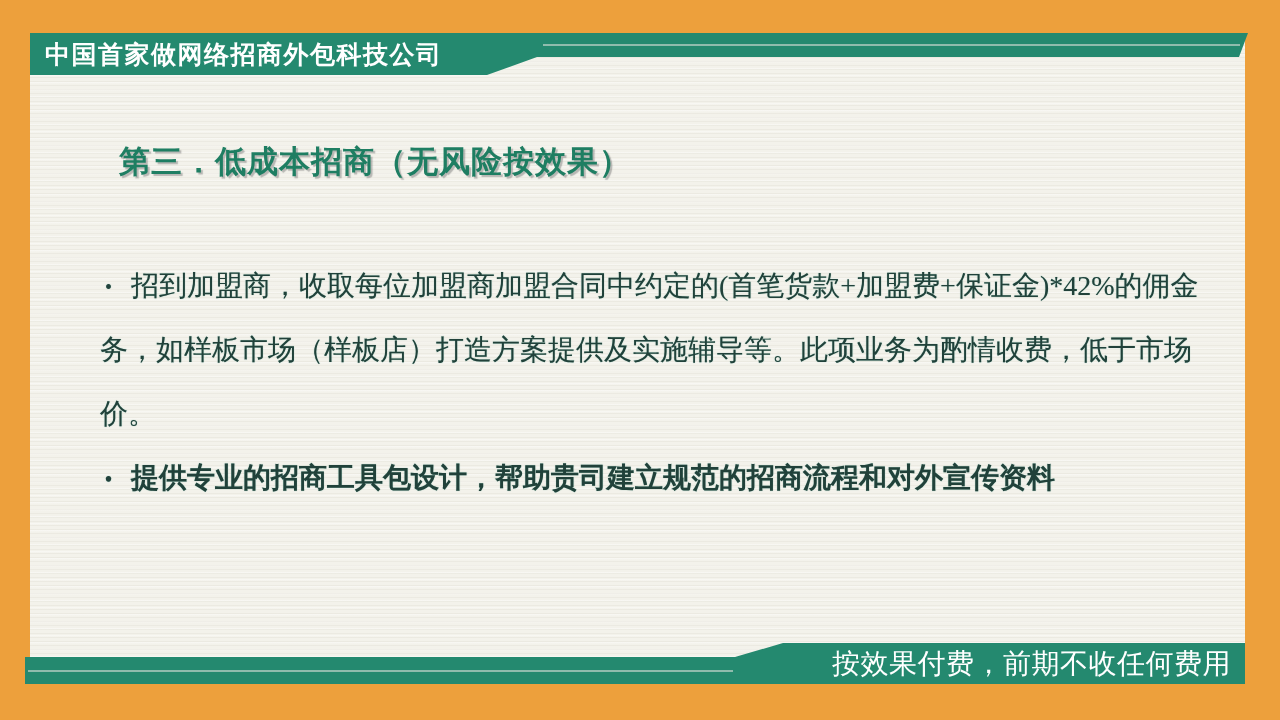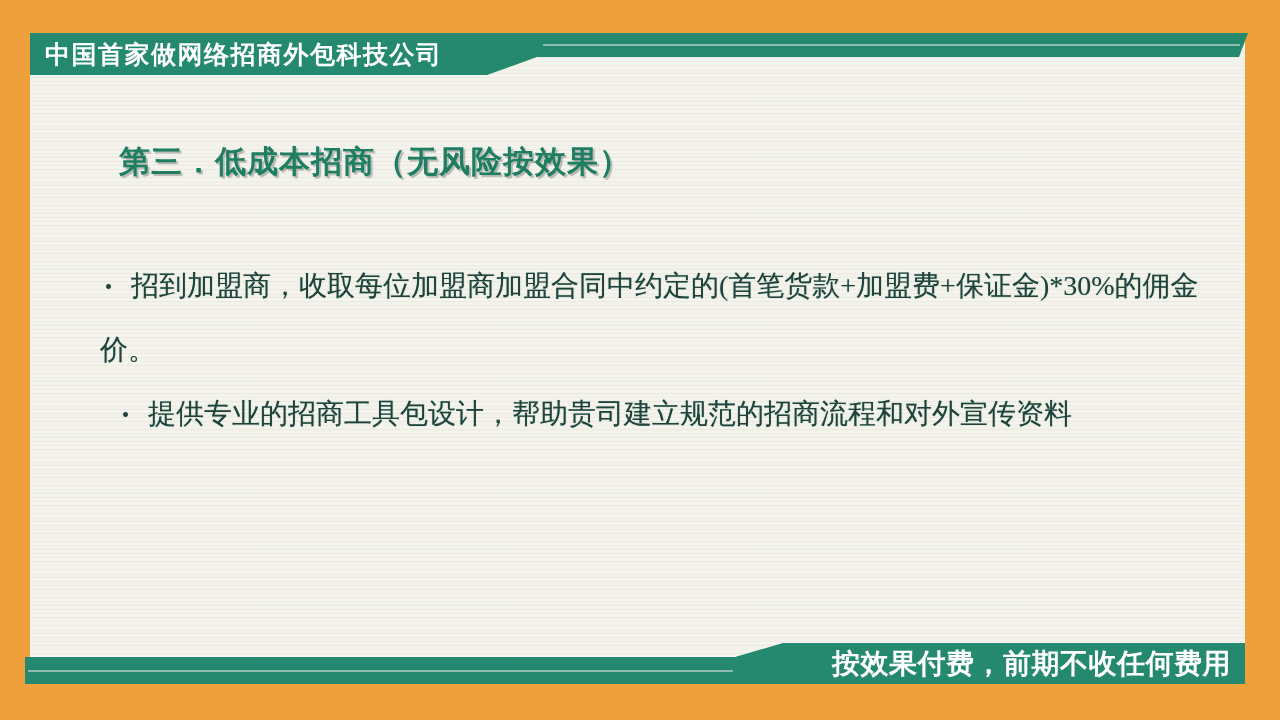--- a/index.html
+++ b/index.html
@@ -82,62 +82,63 @@
     white-space: nowrap;
   }
   .content .line .bullet {
     display: inline-block;
     width: 31px;
     padding-left: 5px;
     box-sizing: border-box;
     font-size: 20px;
     vertical-align: 1px;
   }
-  .content .line.bold { font-weight: normal; margin-left: 17px; }
+  .content .line.bold { font-weight: bold; }
 
   
   .footer-banner {
     position: absolute;
     left: 25px; top: 643px;
     width: 1220px; height: 41px;
     background: #24896F;
     clip-path: polygon(0 14px, 710px 14px, 758px 0, 1220px 0, 1220px 41px, 0 41px);
   }
   .footer-accent-line {
     position: absolute;
     left: 3px; top: 27px;
     width: 705px; height: 2px;
     background: #8FBCAD;
   }
   .footer-text {
     position: absolute;
     right: 14px; top: 0;
     height: 58px; line-height: 42px;
     color: #FFFFFF;
-    font-size: 28px; font-weight: bold;
+    font-size: 28px; font-weight: normal;
     letter-spacing: 0.5px;
     white-space: nowrap;
   }
 </style>
 </head>
 <body>
 
 <div class="slide">
 
   <div class="paper"></div>
 
   <div class="header-banner">
     <div class="header-accent-line"></div>
     <div class="header-text">中国首家做网络招商外包科技公司</div>
   </div>
 
   <div class="title">第三．低成本招商（无风险按效果）</div>
 
   <div class="content" id="content-lines">
-      <div class="line"><span class="bullet">•</span><span>招到加盟商，收取每位加盟商加盟合同中约定的(首笔货款+加盟费+保证金)*30%的佣金</span></div>
+      <div class="line"><span class="bullet">•</span><span>招到加盟商，收取每位加盟商加盟合同中约定的(首笔货款+加盟费+保证金)*42%的佣金</span></div>
+      <div class="line"><span>务，如样板市场（样板店）打造方案提供及实施辅导等。此项业务为酌情收费，低于市场</span></div>
       <div class="line"><span>价。</span></div>
       <div class="line bold"><span class="bullet">•</span><span>提供专业的招商工具包设计，帮助贵司建立规范的招商流程和对外宣传资料</span></div>
     </div>
 
   <div class="footer-banner">
     <div class="footer-accent-line"></div>
     <div class="footer-text">按效果付费，前期不收任何费用</div>
   </div>
 
 </div>

